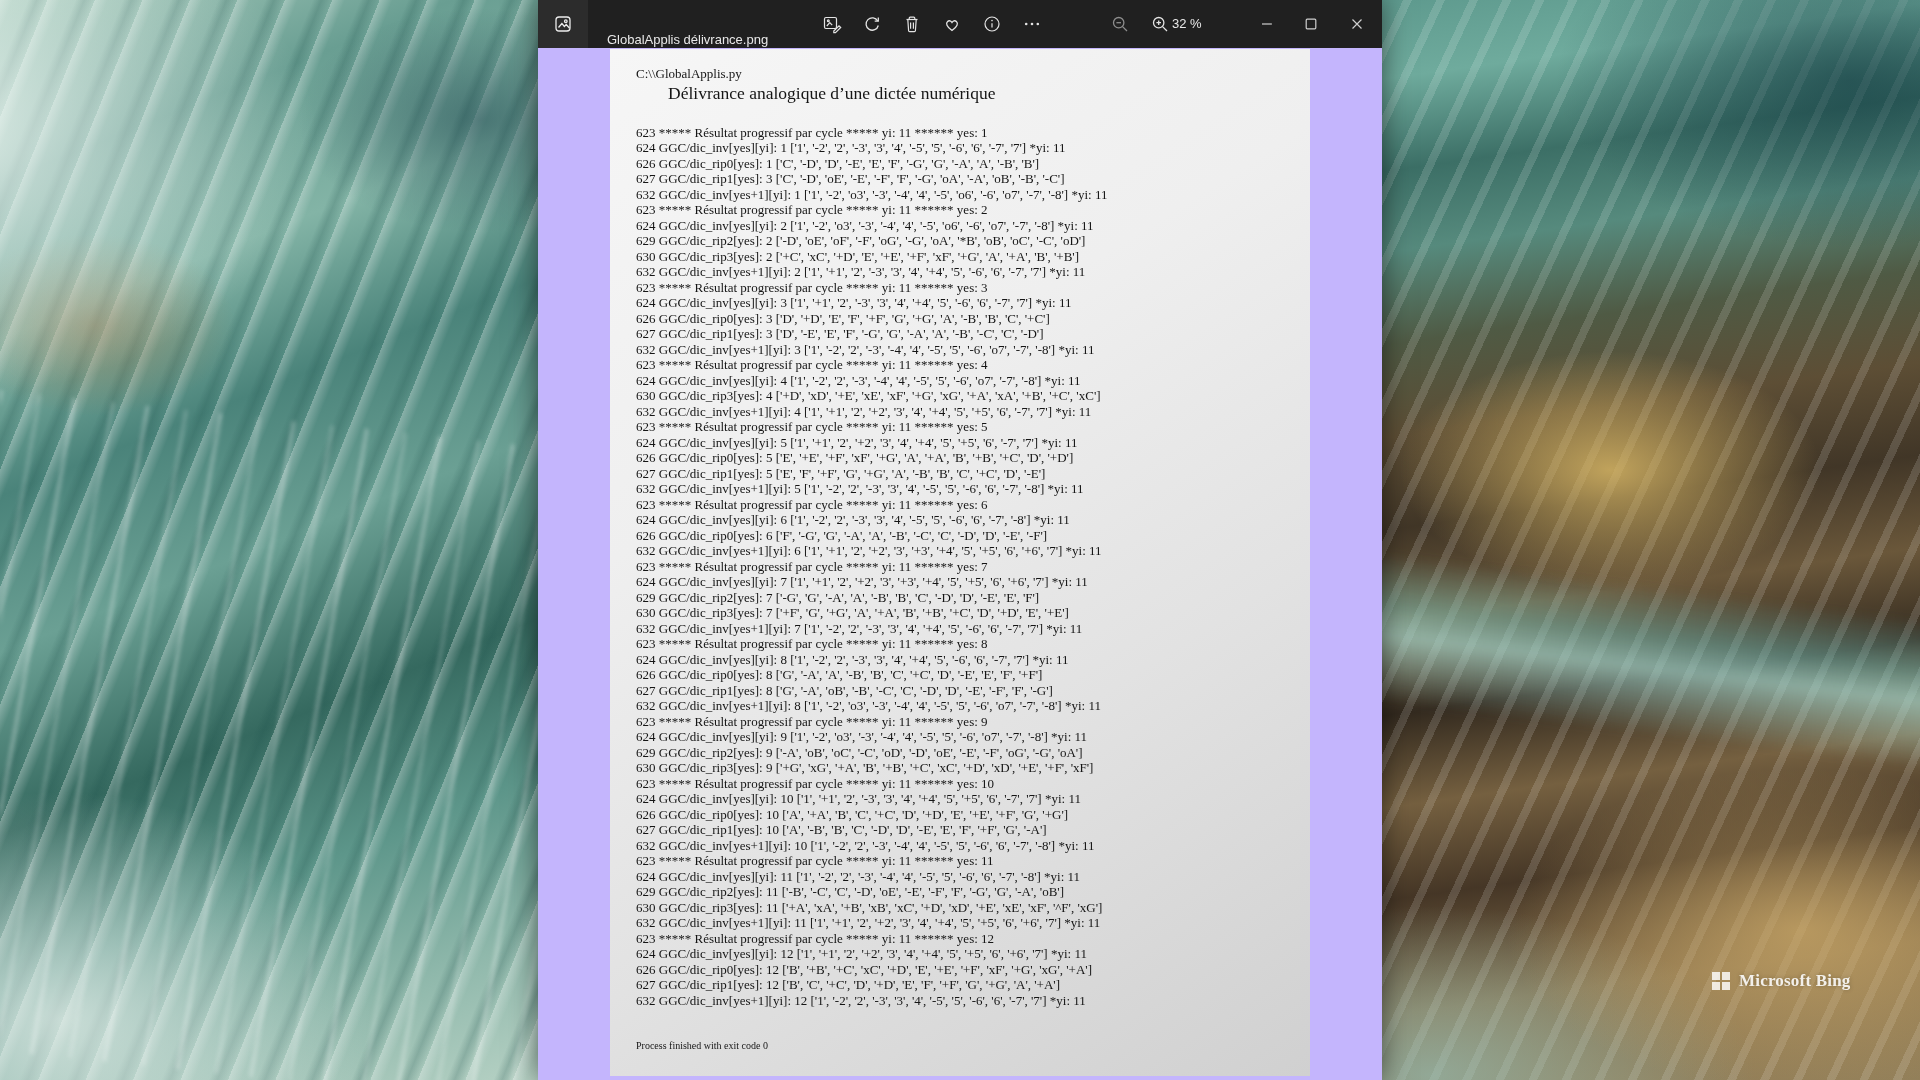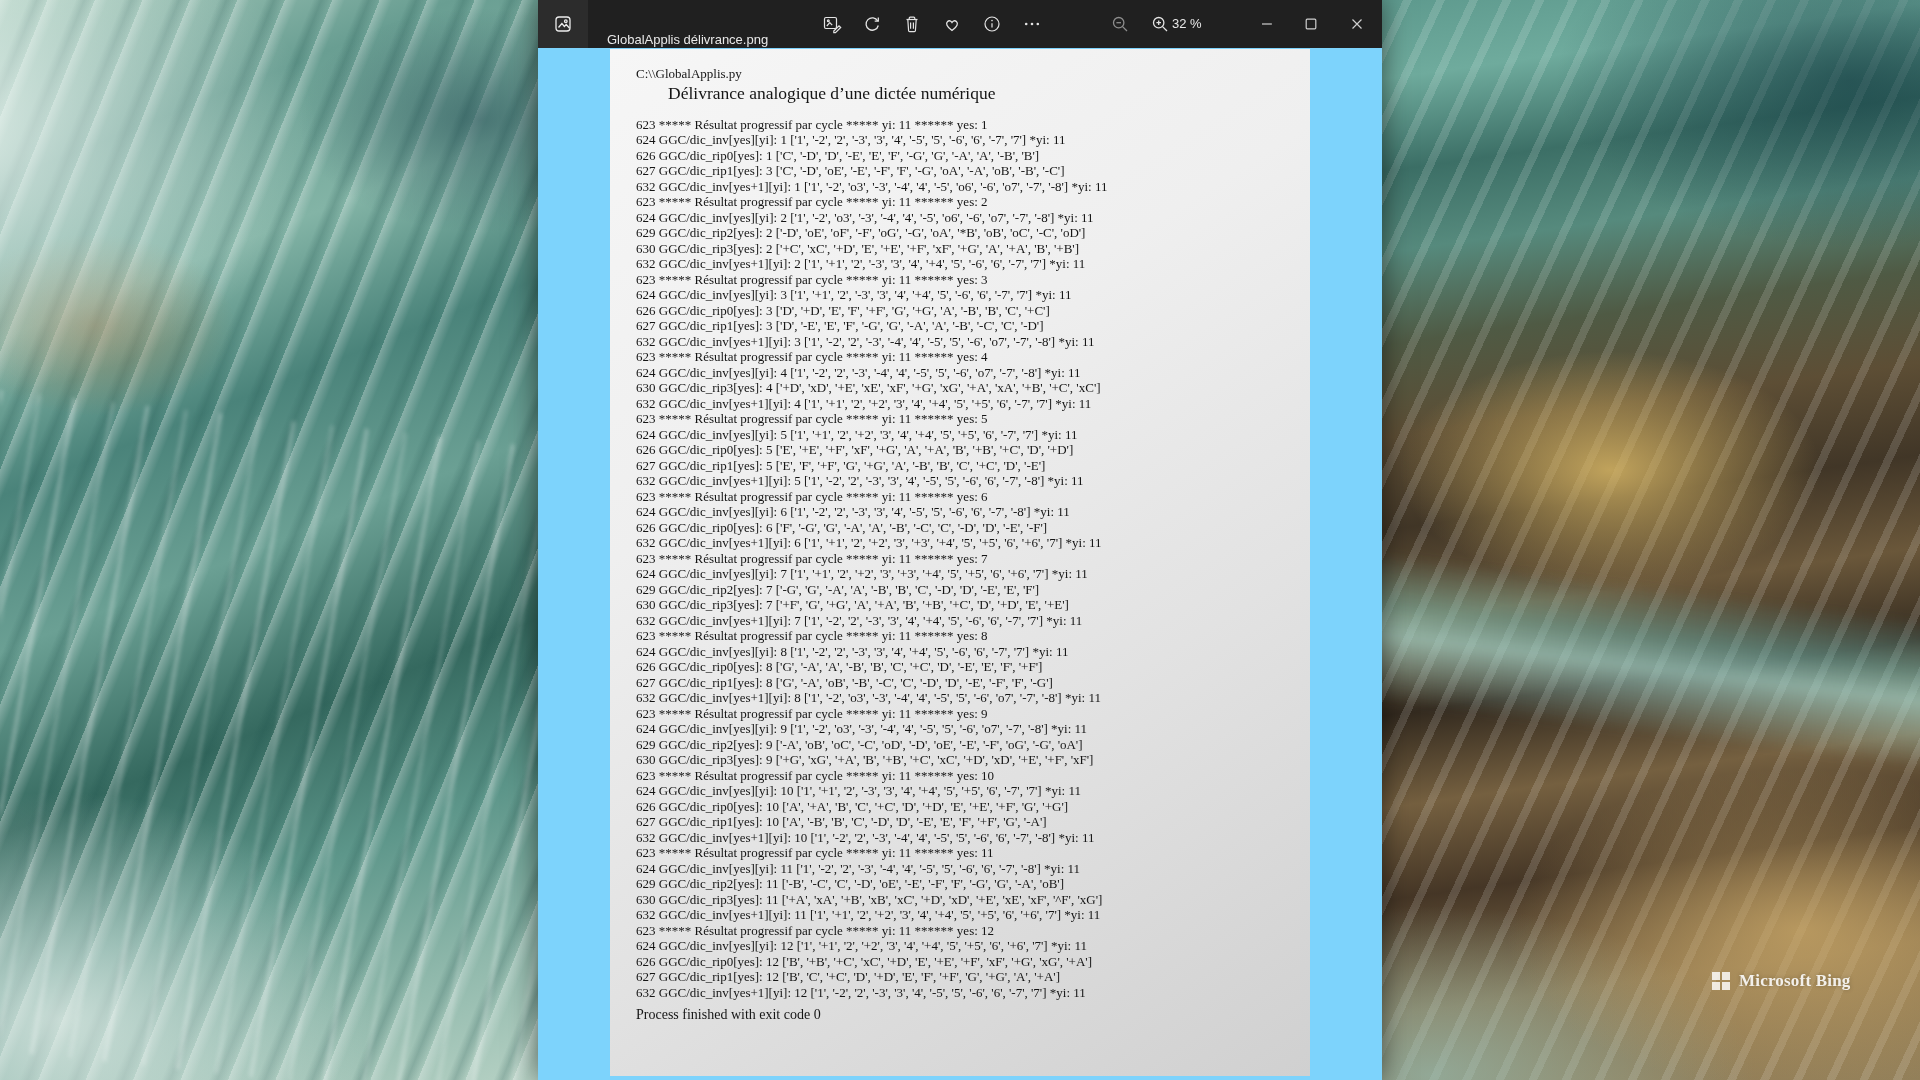--- a/index.html
+++ b/index.html
@@ -39,30 +39,30 @@
   
   .window{position:absolute;left:538px;top:0;width:844px;height:1080px;box-shadow:0 0 26px rgba(0,0,0,0.55);}
   .titlebar{position:absolute;left:0;top:0;right:0;height:48px;background:#202020;}
   .app-btn{position:absolute;left:0;top:0;width:50px;height:48px;background:#2c2c2c;display:flex;align-items:center;justify-content:center;color:#ececec;cursor:pointer;}
   .win-title{position:absolute;left:69px;top:0;height:48px;line-height:48px;color:#e9e9e9;font-size:13px;white-space:nowrap;margin-top:16px;}
   .tbtn{position:absolute;top:0;width:40px;height:48px;display:flex;align-items:center;justify-content:center;color:#e4e4e4;cursor:pointer;}
   .tbtn.dim{color:#8d8d8d;}
   .zoom-label{position:absolute;left:634px;top:0;width:66px;height:48px;line-height:48px;text-align:left;color:#e9e9e9;font-size:13px;}
   .capbtn{position:absolute;top:0;width:44px;height:48px;display:flex;align-items:center;justify-content:center;color:#cfcfcf;cursor:pointer;}
 
-  .viewer{position:absolute;left:0;top:48px;right:0;bottom:0;background:#7dd3fc;}
+  .viewer{position:absolute;left:0;top:48px;right:0;bottom:0;background:#c4b5fd;}
   .page{position:absolute;left:72px;top:1px;width:700px;height:1027px;
     background:linear-gradient(148deg,#f6f6f6 0%,#efefef 35%,#e2e2e2 65%,#d0d0d0 100%);
     font-family:"Liberation Serif","DejaVu Serif",serif;color:#151515;
     padding:17px 0 0 26px;box-sizing:border-box;overflow:hidden;}
   .path-line{font-size:13px;line-height:15.5px;white-space:pre;}
   .doc-heading{font-size:17.5px;line-height:22px;padding-left:32px;white-space:pre;}
-  .console-lines{margin-top:13px;}
+  .console-lines{margin-top:21px;}
   .console-line{font-size:13px;line-height:15.5px;white-space:pre;}
-  .doc-footer{margin-top:7px;font-size:14px;line-height:15.5px;white-space:pre;}
+  .doc-footer{margin-top:30px;font-size:10px;line-height:15.5px;white-space:pre;}
 
   svg{display:block;}
 </style>
 </head>
 <body>
 
 <div>
   <div class="wall wall-left">
     <div class="left-streaks"></div>
   </div>

